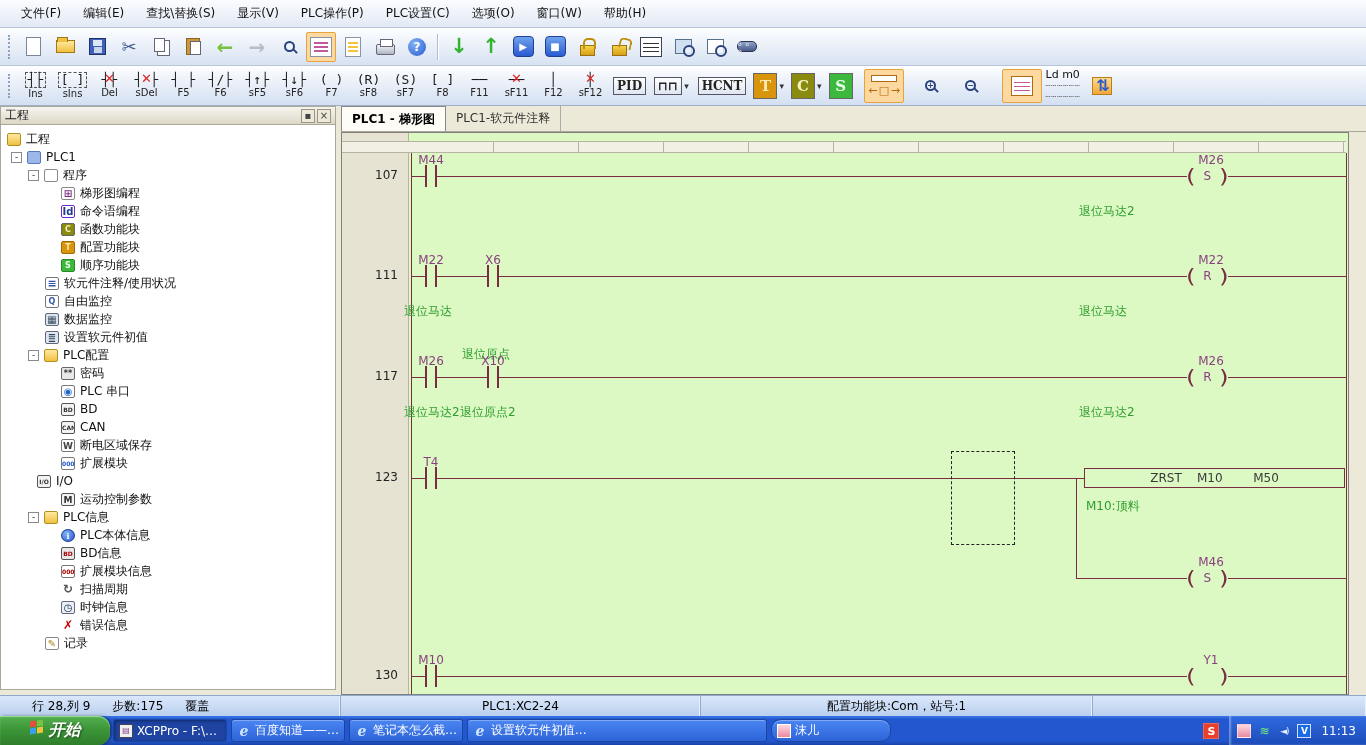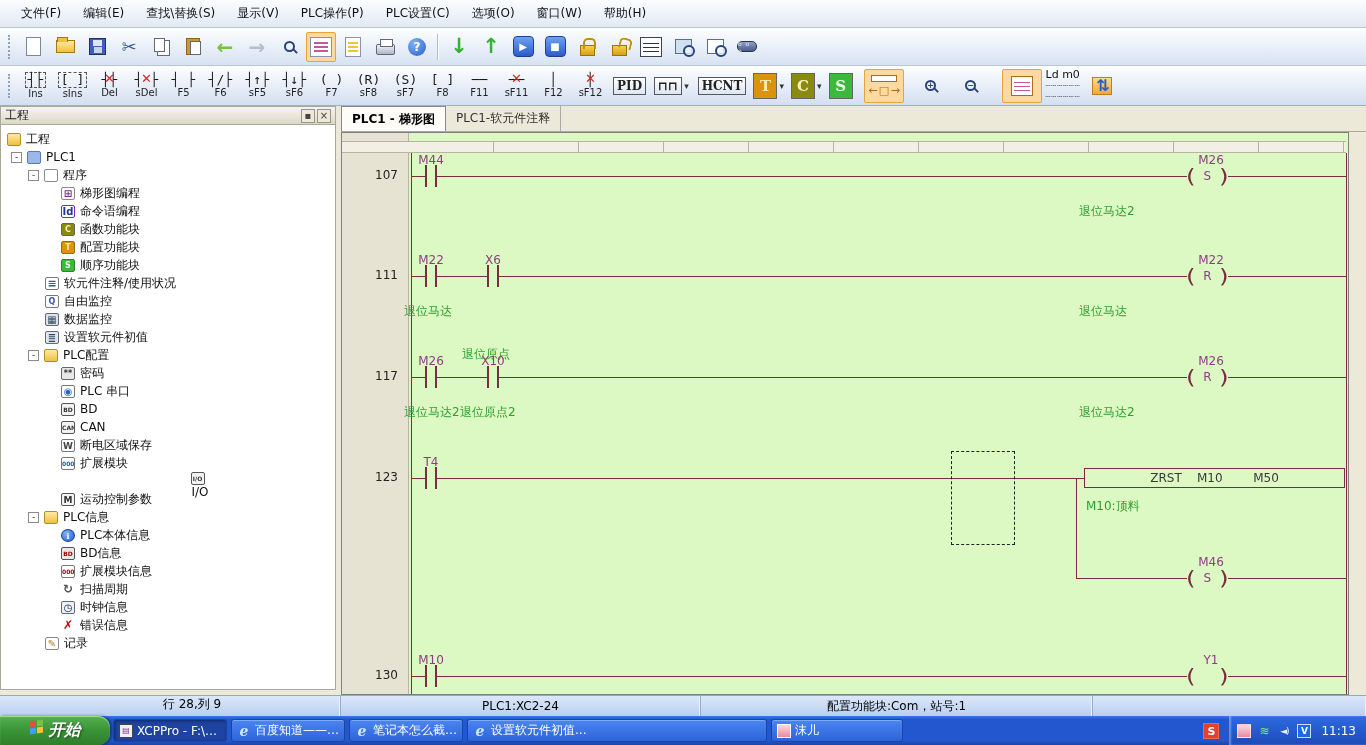--- a/index.html
+++ b/index.html
@@ -154,21 +154,21 @@
   
   #vscroll { position:absolute; right:0; top:26px; width:17px; height:563px; background:linear-gradient(90deg,#f4f6fb,#d3ddef); border-left:1px solid #b0bcd0; }
   .scr-btn { position:absolute; left:0; width:17px; height:17px; background:linear-gradient(#eef3fc,#c3d3ef); border:1px solid #93a8c8; border-radius:2px;
              font-size:8px; color:#3a5a8c; text-align:center; line-height:15px; }
   .scr-thumb { position:absolute; left:1px; width:15px; background:linear-gradient(90deg,#cfe0f8,#a9c4ec); border:1px solid #8aa4cc; border-radius:2px; }
 
   
   #statusbar { position:absolute; top:695px; left:0; width:1366px; height:21px;
                background:linear-gradient(#dbe8fb,#b9cfee); border-top:1px solid #8fa8cc; display:flex; align-items:center; color:#000; }
   .sseg { height:100%; display:flex; align-items:center; border-right:1px solid #93acce; box-shadow:inset -1px 0 0 #e8f0fb; }
-  #sseg1 { width:341px; padding-left:44px; gap:42px;flex-direction:column; }
+  #sseg1 { width:341px; padding-left:32px; gap:22px; }
   #sseg2 { width:360px; justify-content:center; }
   #sseg3 { width:392px; justify-content:center; }
   #sseg4 { flex:1; border-right:none; }
 
   
   #taskbar { position:absolute; top:716px; left:0; width:1366px; height:29px;
              background:linear-gradient(#3a77e8 0%,#2257d0 12%,#2257d0 85%,#1a44a8 100%);
              display:flex; align-items:center; }
   #startbtn { height:29px; width:110px; border-radius:0 12px 12px 0;
               background:linear-gradient(#55b052 0%,#3a9436 50%,#2f7e2c 100%);
@@ -508,21 +508,21 @@
             <span class="tlabel">CAN</span>
           </div>
           <div class="tree-row" style="padding-left: 60px;">
             <span class="ticon ti-power-save">W</span>
             <span class="tlabel">断电区域保存</span>
           </div>
           <div class="tree-row" style="padding-left: 60px;">
             <span class="ticon ti-module">000</span>
             <span class="tlabel">扩展模块</span>
           </div>
-          <div class="tree-row" style="padding-left: 64px; flex-direction: column;">
+          <div class="tree-row" style="padding-left: 36px;">
             <span class="ticon ti-io">I/O</span>
             <span class="tlabel">I/O</span>
           </div>
           <div class="tree-row" style="padding-left: 60px;">
             <span class="ticon ti-motion">M</span>
             <span class="tlabel">运动控制参数</span>
           </div>
           <div class="tree-row" style="padding-left: 27px;">
             <span class="expander">-</span>
             <span class="ticon ti-folder"></span>
@@ -694,21 +694,21 @@
           <span class="tlab">百度知道——提问...</span>
         </div>
         <div class="task" style="width: 114px;">
           <span class="tkicon tk-ie">e</span>
           <span class="tlab">笔记本怎么截图快...</span>
         </div>
         <div class="task" style="width: 300px;">
           <span class="tkicon tk-ie">e</span>
           <span class="tlab">设置软元件初值...</span>
         </div>
-        <div class="task" style="width: 132px;">
+        <div class="task" style="width: 120px; border-radius: 10px;">
           <span class="tkicon tk-avatar"></span>
           <span class="tlab">沫儿</span>
         </div>
       </div>
     <div id="tb-spacer"></div>
     <span class="sogou">S</span>
     <div id="tray">
       <span class="trayicon tr-pic"></span>
       <span class="trayicon tr-net">≋</span>
       <span class="trayicon tr-vol">◄)</span>

